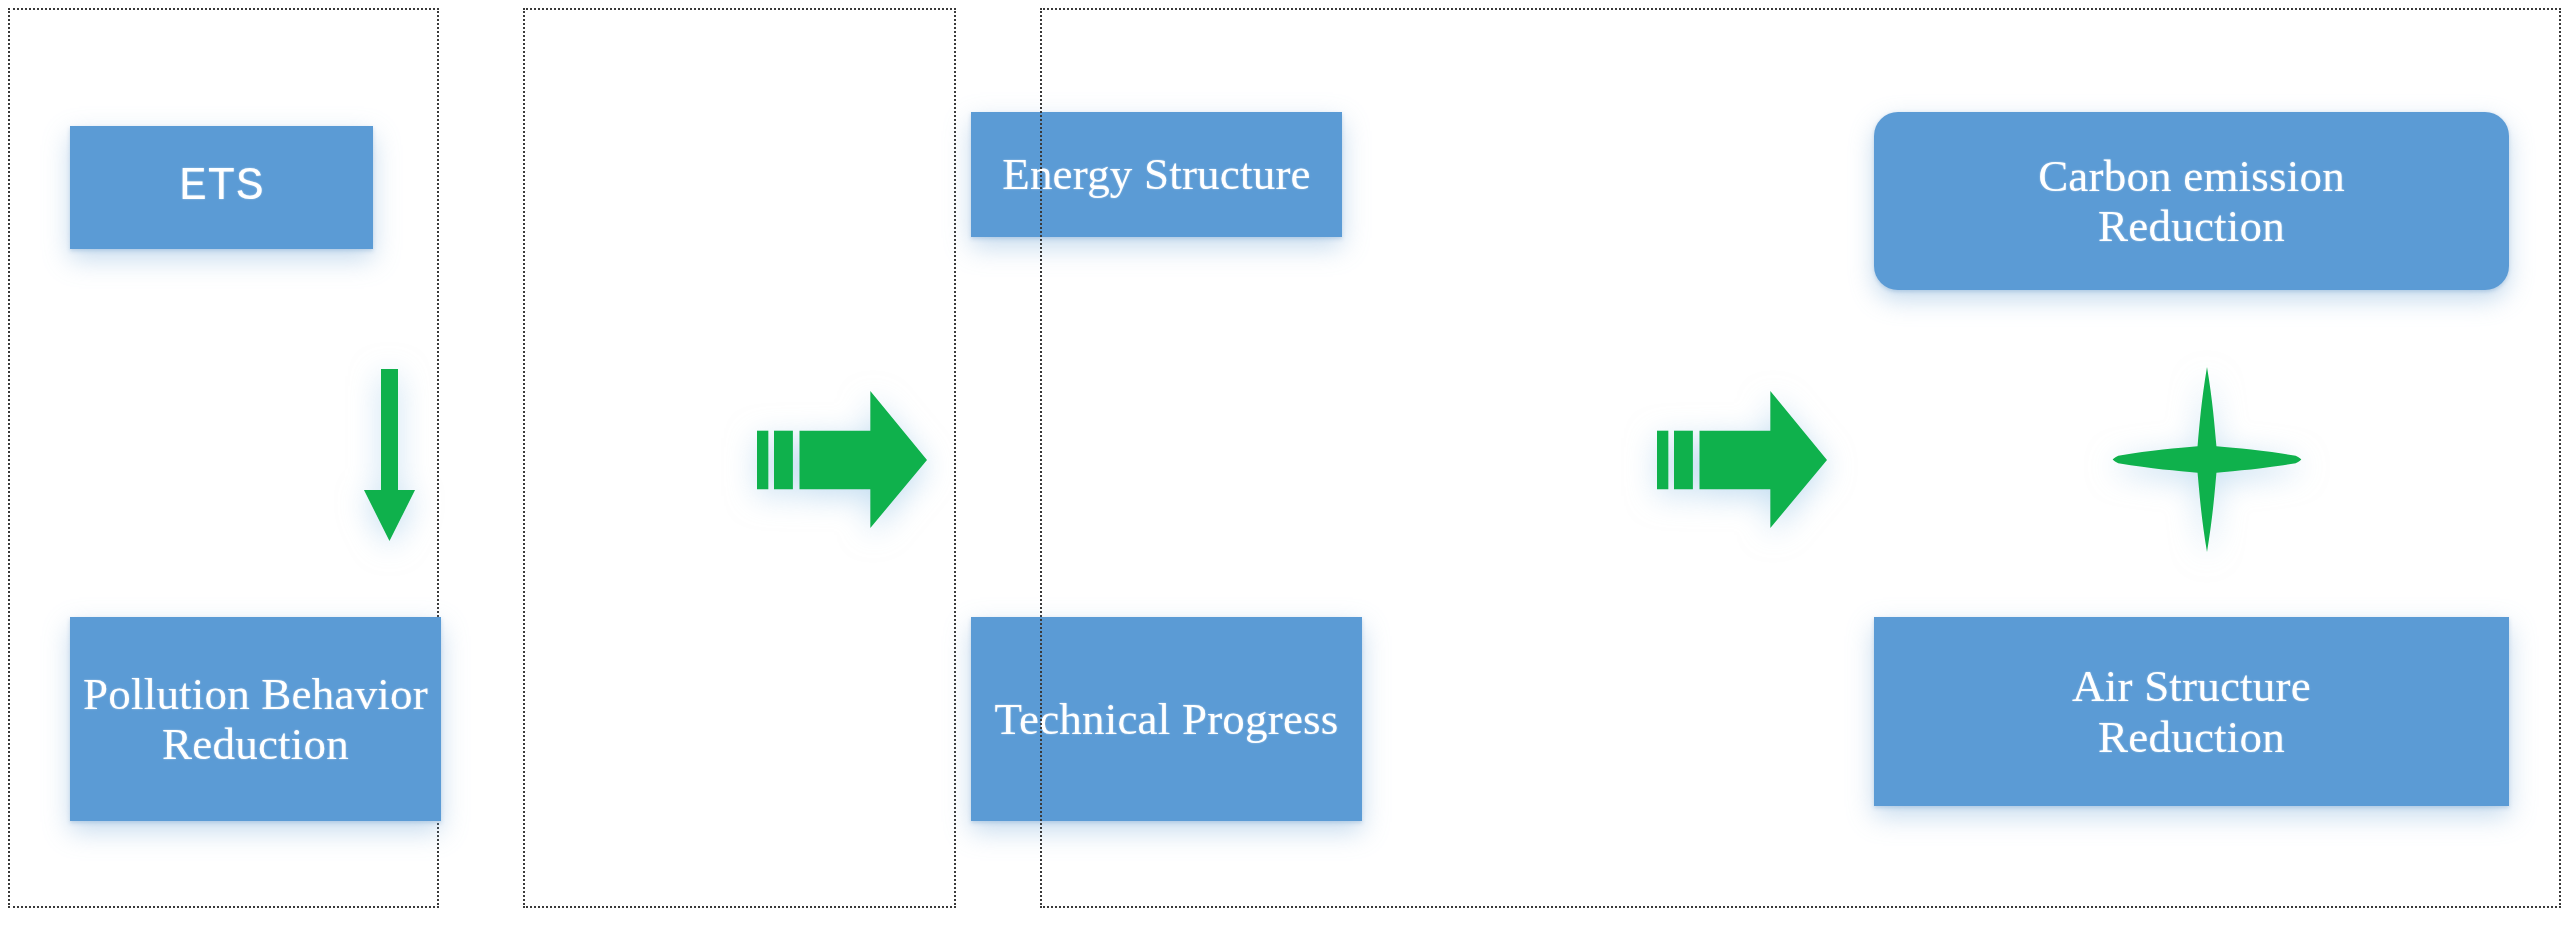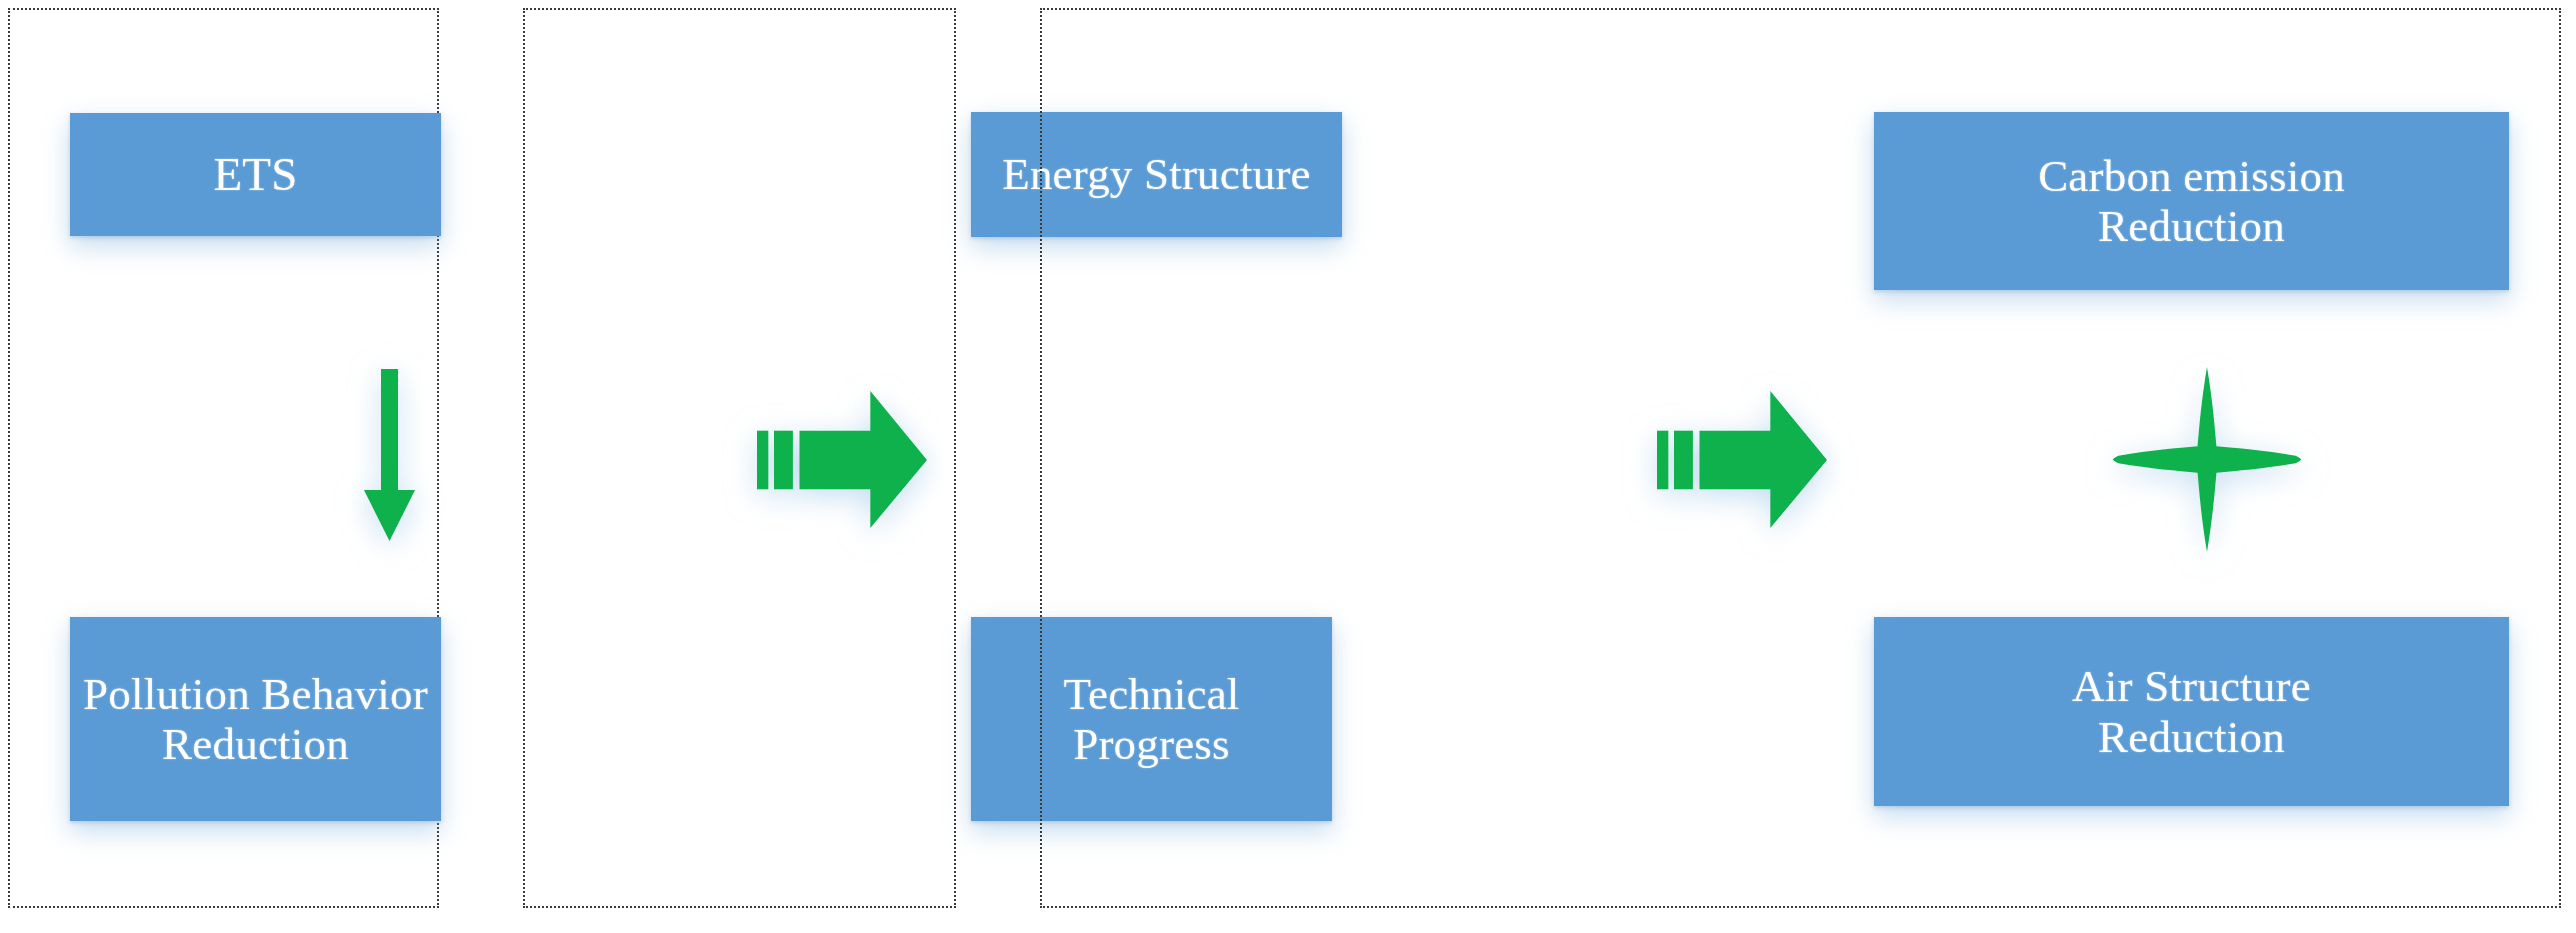--- a/index.html
+++ b/index.html
@@ -49,21 +49,21 @@
 
   .dropshadow{filter:drop-shadow(0 7.6px 15px rgba(150,195,230,.55));}
 </style>
 </head>
 <body>
 
 <div id="canvas">
 
   <div class="panel" style="left:7.6px; top:7.6px; width:431px; height:900px;"></div>
 
-  <div class="box fs-1" style="left:70px; top:113px; width:371px; height:123px;">
+  <div class="box fs-1" style="left:70px; top:126px; width:303px; height:123px;font-family:Liberation Mono, monospace;">
     <span class="lbl">ETS</span>
   </div>
 
   <div class="glyph dropshadow" style="left:361px; top:369px; width:57px; height:172px;">
     <svg width="57" height="172" viewBox="0 0 60 182" aria-hidden="true">
       <polygon fill="#0FB14C" points="21,0 39,0 39,128 57,128 30,182 3,128 21,128"></polygon>
     </svg>
   </div>
 
   <div class="box fs-2" style="left:70px; top:617px; width:371px; height:204px;">
@@ -80,35 +80,35 @@
       <polygon fill="#0FB14C" points="45,42 120,42 120,0 180,73 120,145 120,104 45,104"></polygon>
     </svg>
   </div>
 
   <div class="panel" style="left:523px; top:7.6px; width:433px; height:900px;"></div>
 
   <div class="box fs-2" style="left:971px; top:112px; width:371px; height:125px;">
     <span class="lbl">Energy Structure</span>
   </div>
 
-  <div class="box fs-2" style="left:971px; top:617px; width:361px; height:204px;">
+  <div class="box fs-2" style="left:971px; top:617px; width:391px; height:204px;">
     <span class="lbl">Technical Progress</span>
   </div>
 
   <div class="glyph dropshadow" style="left:1657px; top:391px; width:170px; height:137px;">
     <svg width="170" height="137" viewBox="0 0 180 145" aria-hidden="true">
       <rect x="0" y="42" width="12" height="62" fill="#0FB14C"></rect>
       <rect x="18" y="42" width="20" height="62" fill="#0FB14C"></rect>
       <polygon fill="#0FB14C" points="45,42 120,42 120,0 180,73 120,145 120,104 45,104"></polygon>
     </svg>
   </div>
 
   <div class="panel" style="left:1040px; top:7.6px; width:1521px; height:900px;"></div>
 
-  <div class="box fs-2" style="left:1874px; top:112px; width:635px; height:178px;">
+  <div class="box fs-2" style="left:1874px; top:112px; width:635px; height:178px;border-radius:24px;">
     <span class="lbl">
       <span>Carbon emission</span><br>
       <span>Reduction</span>
     </span>
   </div>
 
   <div class="glyph dropshadow" style="left:2107px; top:367px; width:200px; height:185px;">
     <svg width="200" height="185" viewBox="0 0 212 196" aria-hidden="true">
       <path fill="#0FB14C" d="M106,0 C112,36 114,62 116,84
                C138,86 164,88 200,94

